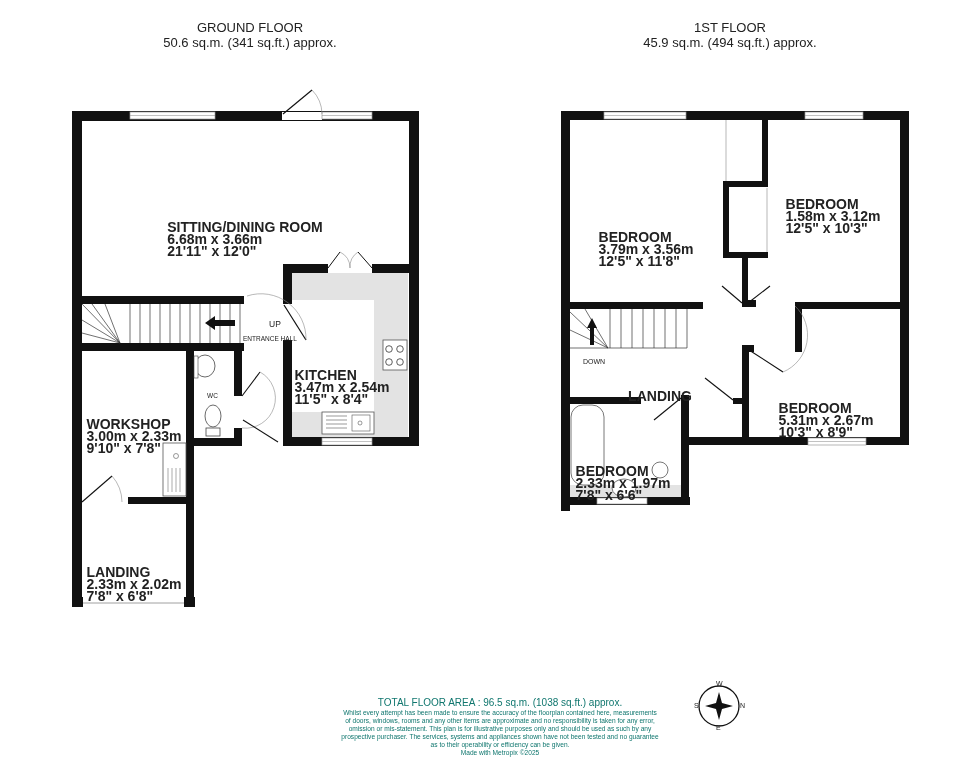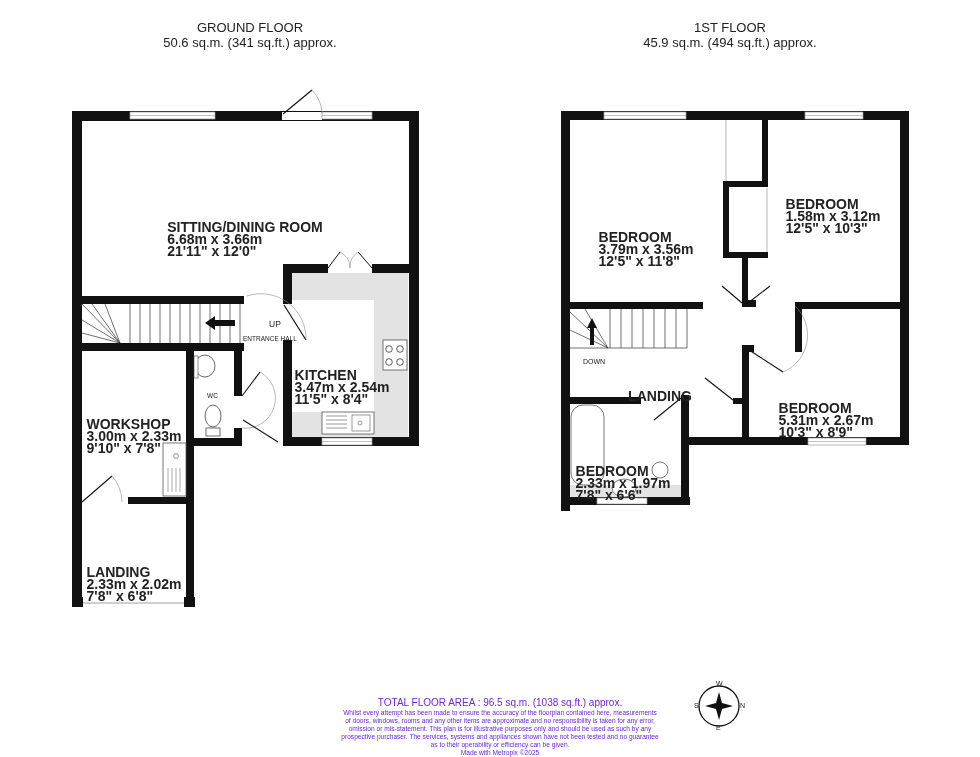--- a/index.html
+++ b/index.html
@@ -2,21 +2,21 @@
 <html><head>
 <meta charset="utf-8">
 <style>
   html,body{margin:0;padding:0;background:#fff;}
   body{width:980px;height:757px;position:relative;overflow:hidden;font-family:"Liberation Sans",sans-serif;color:#222;}
   .hdr{position:absolute;text-align:center;font-size:13px;line-height:15px;color:#222;}
   .plan{position:absolute;left:0;top:0;}
   .lbl{position:absolute;text-align:left;font-weight:bold;font-size:14px;line-height:12px;color:#222;white-space:nowrap;transform:translateX(-50%);margin-top:28px;}
   .small{position:absolute;font-size:6.5px;color:#222;white-space:nowrap;}
   .up{position:absolute;font-size:8.5px;color:#222;padding-left:26px;}
-  .footer{position:absolute;left:290px;top:697px;width:420px;text-align:center;color:#6d28d9;}
+  .footer{position:absolute;left:290px;top:697px;width:420px;text-align:center;color:#0f766e;}
   .footer .total{font-size:10px;line-height:12px;}
   .footer .disc{font-size:6.6px;line-height:8px;}
 </style>
 </head>
 <body>
 
 <div class="hdr" style="left:100px;top:20px;width:300px;">
   <div>GROUND FLOOR</div>
   <div>50.6 sq.m. (341 sq.ft.) approx.</div>
 </div>

